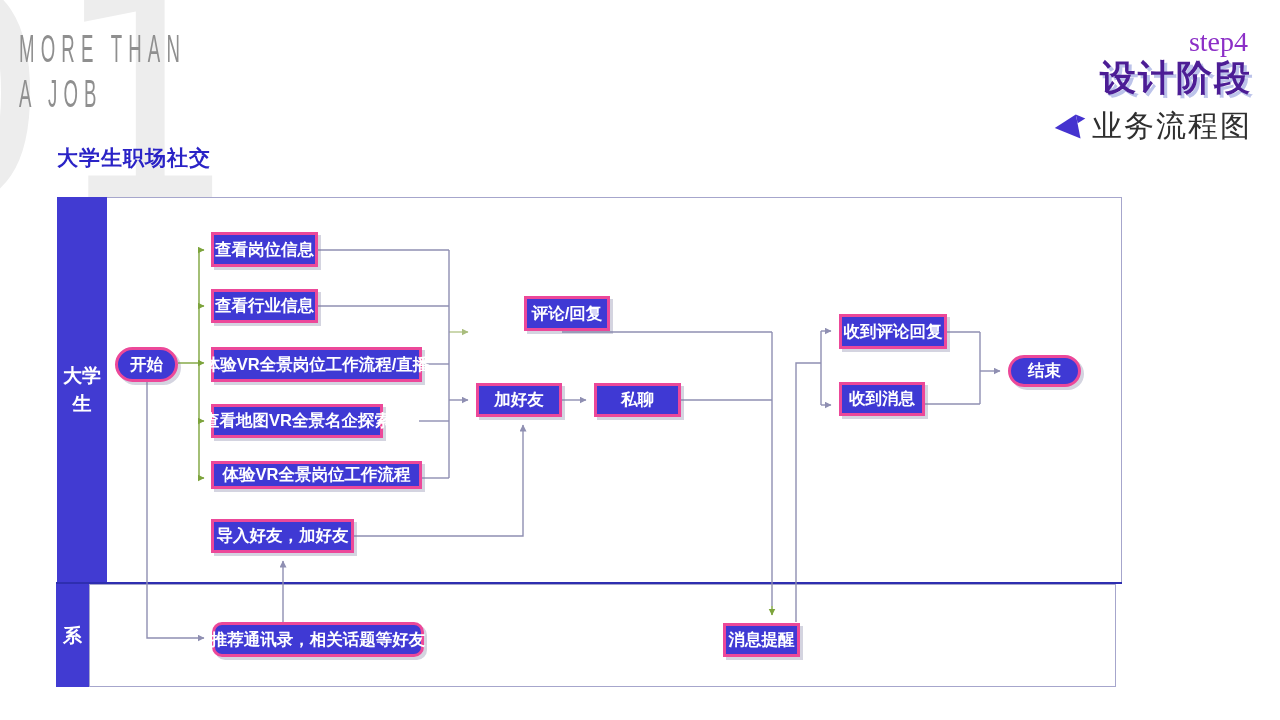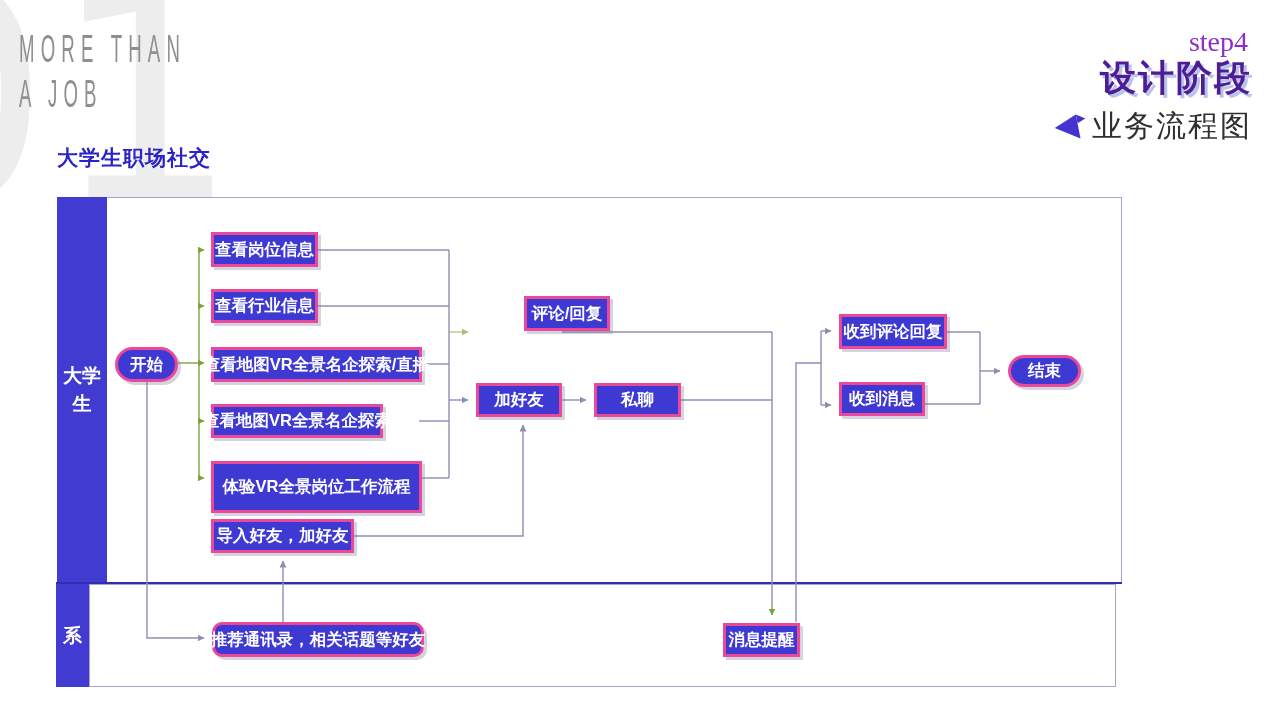--- a/index.html
+++ b/index.html
@@ -132,23 +132,23 @@
     <path d="M980,371 H1000" marker-end="url(#mGray)"></path>
     <path d="M147,382 V638 H204" marker-end="url(#mGray)"></path>
     <path d="M283,622 V561" marker-end="url(#mGray)"></path>
     <path d="M354,536 H523 V425" marker-end="url(#mGray)"></path>
   </g>
 </svg>
 
 <div class="node terminal" style="left:115px;top:347px;width:63px;height:35px;">开始</div>
 <div class="node" style="left:211px;top:232px;width:107px;height:35px;">查看岗位信息</div>
 <div class="node" style="left:211px;top:289px;width:107px;height:34px;">查看行业信息</div>
-<div class="node" style="left:211px;top:347px;width:211px;height:35px;">查看地图VR全景名企探索/直播</div>
+<div class="node" style="left:211px;top:347px;width:211px;height:35px;">体验VR全景岗位工作流程/直播</div>
 <div class="node" style="left:211px;top:404px;width:172px;height:34px;">查看地图VR全景名企探索</div>
-<div class="node" style="left:211px;top:461px;width:211px;height:52px;">体验VR全景岗位工作流程</div>
+<div class="node" style="left:211px;top:461px;width:211px;height:28px;">体验VR全景岗位工作流程</div>
 <div class="node" style="left:211px;top:519px;width:143px;height:34px;">导入好友，加好友</div>
 <div class="node" style="left:476px;top:296px;width:86px;height:35px;margin-left:48px;">评论/回复</div>
 <div class="node" style="left:476px;top:383px;width:86px;height:34px;">加好友</div>
 <div class="node" style="left:594px;top:383px;width:87px;height:34px;">私聊</div>
 <div class="node" style="left:839px;top:314px;width:108px;height:35px;">收到评论回复</div>
 <div class="node" style="left:839px;top:382px;width:86px;height:34px;">收到消息</div>
 <div class="node terminal" style="left:1008px;top:355px;width:73px;height:32px;">结束</div>
 <div class="node" style="left:723px;top:623px;width:77px;height:34px;">消息提醒</div>
 <div class="node" style="left:212px;top:622px;width:212px;height:35px;border-radius:10px;">推荐通讯录，相关话题等好友</div>
 

